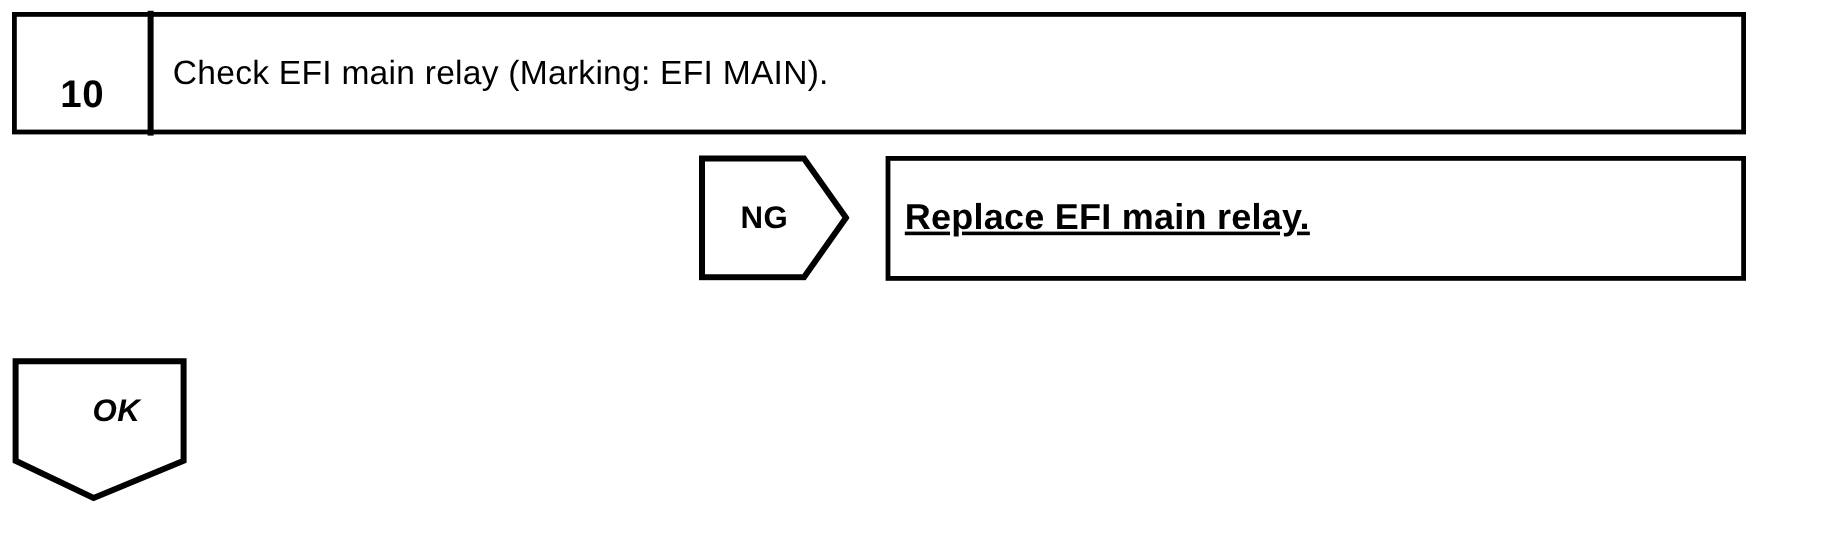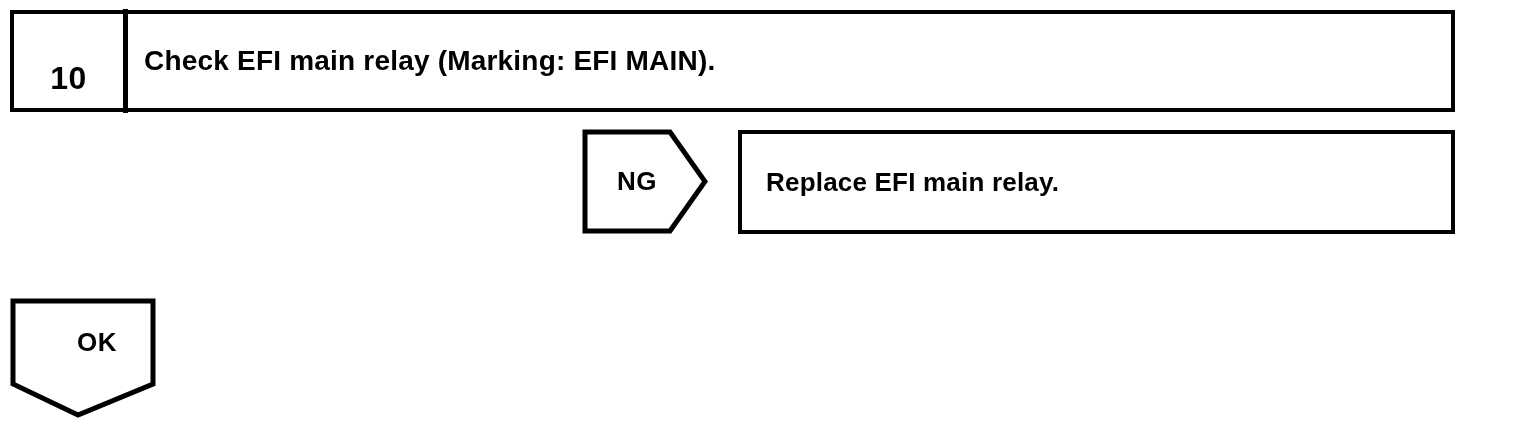--- a/index.html
+++ b/index.html
@@ -61,21 +61,21 @@
     left: 114px;
     top: 0;
     right: 0;
     height: 94px;
     display: flex;
     align-items: center;
   }
   .step-desc-text {
     padding-left: 16px;
     font-size: 28px;
-    font-weight: bold;
+    font-weight: normal;
     color: #000000;
     letter-spacing: 0.2px;
     white-space: nowrap;
   }
 
   
   .ng-marker {
     position: absolute;
     left: 582px;
     top: 129px;
@@ -108,26 +108,27 @@
     top: 130px;
     width: 717px;
     height: 104px;
     box-sizing: border-box;
     border: 4px solid #000000;
     background: #ffffff;
     display: flex;
     align-items: center;
   }
   .ng-action-text {
-    padding-left: 24px;
-    font-size: 26px;
+    padding-left: 12px;
+    font-size: 30px;
     font-weight: bold;
     color: #000000;
     letter-spacing: 0.2px;
     white-space: nowrap;
+    text-decoration: underline;
   }
 
   
   .ok-marker {
     position: absolute;
     left: 10px;
     top: 298px;
     width: 146px;
     height: 120px;
   }
@@ -142,20 +143,21 @@
     top: 0;
     width: 174px;
     height: 88px;
     display: flex;
     align-items: center;
     justify-content: center;
     font-size: 26px;
     font-weight: bold;
     color: #000000;
     letter-spacing: 0.5px;
+    font-style: italic;
   }
 </style>
 </head>
 <body>
 
 <div id="canvas">
 
   <div class="step-row">
     <div class="step-number-cell">
       <span class="step-number-text">10</span>

